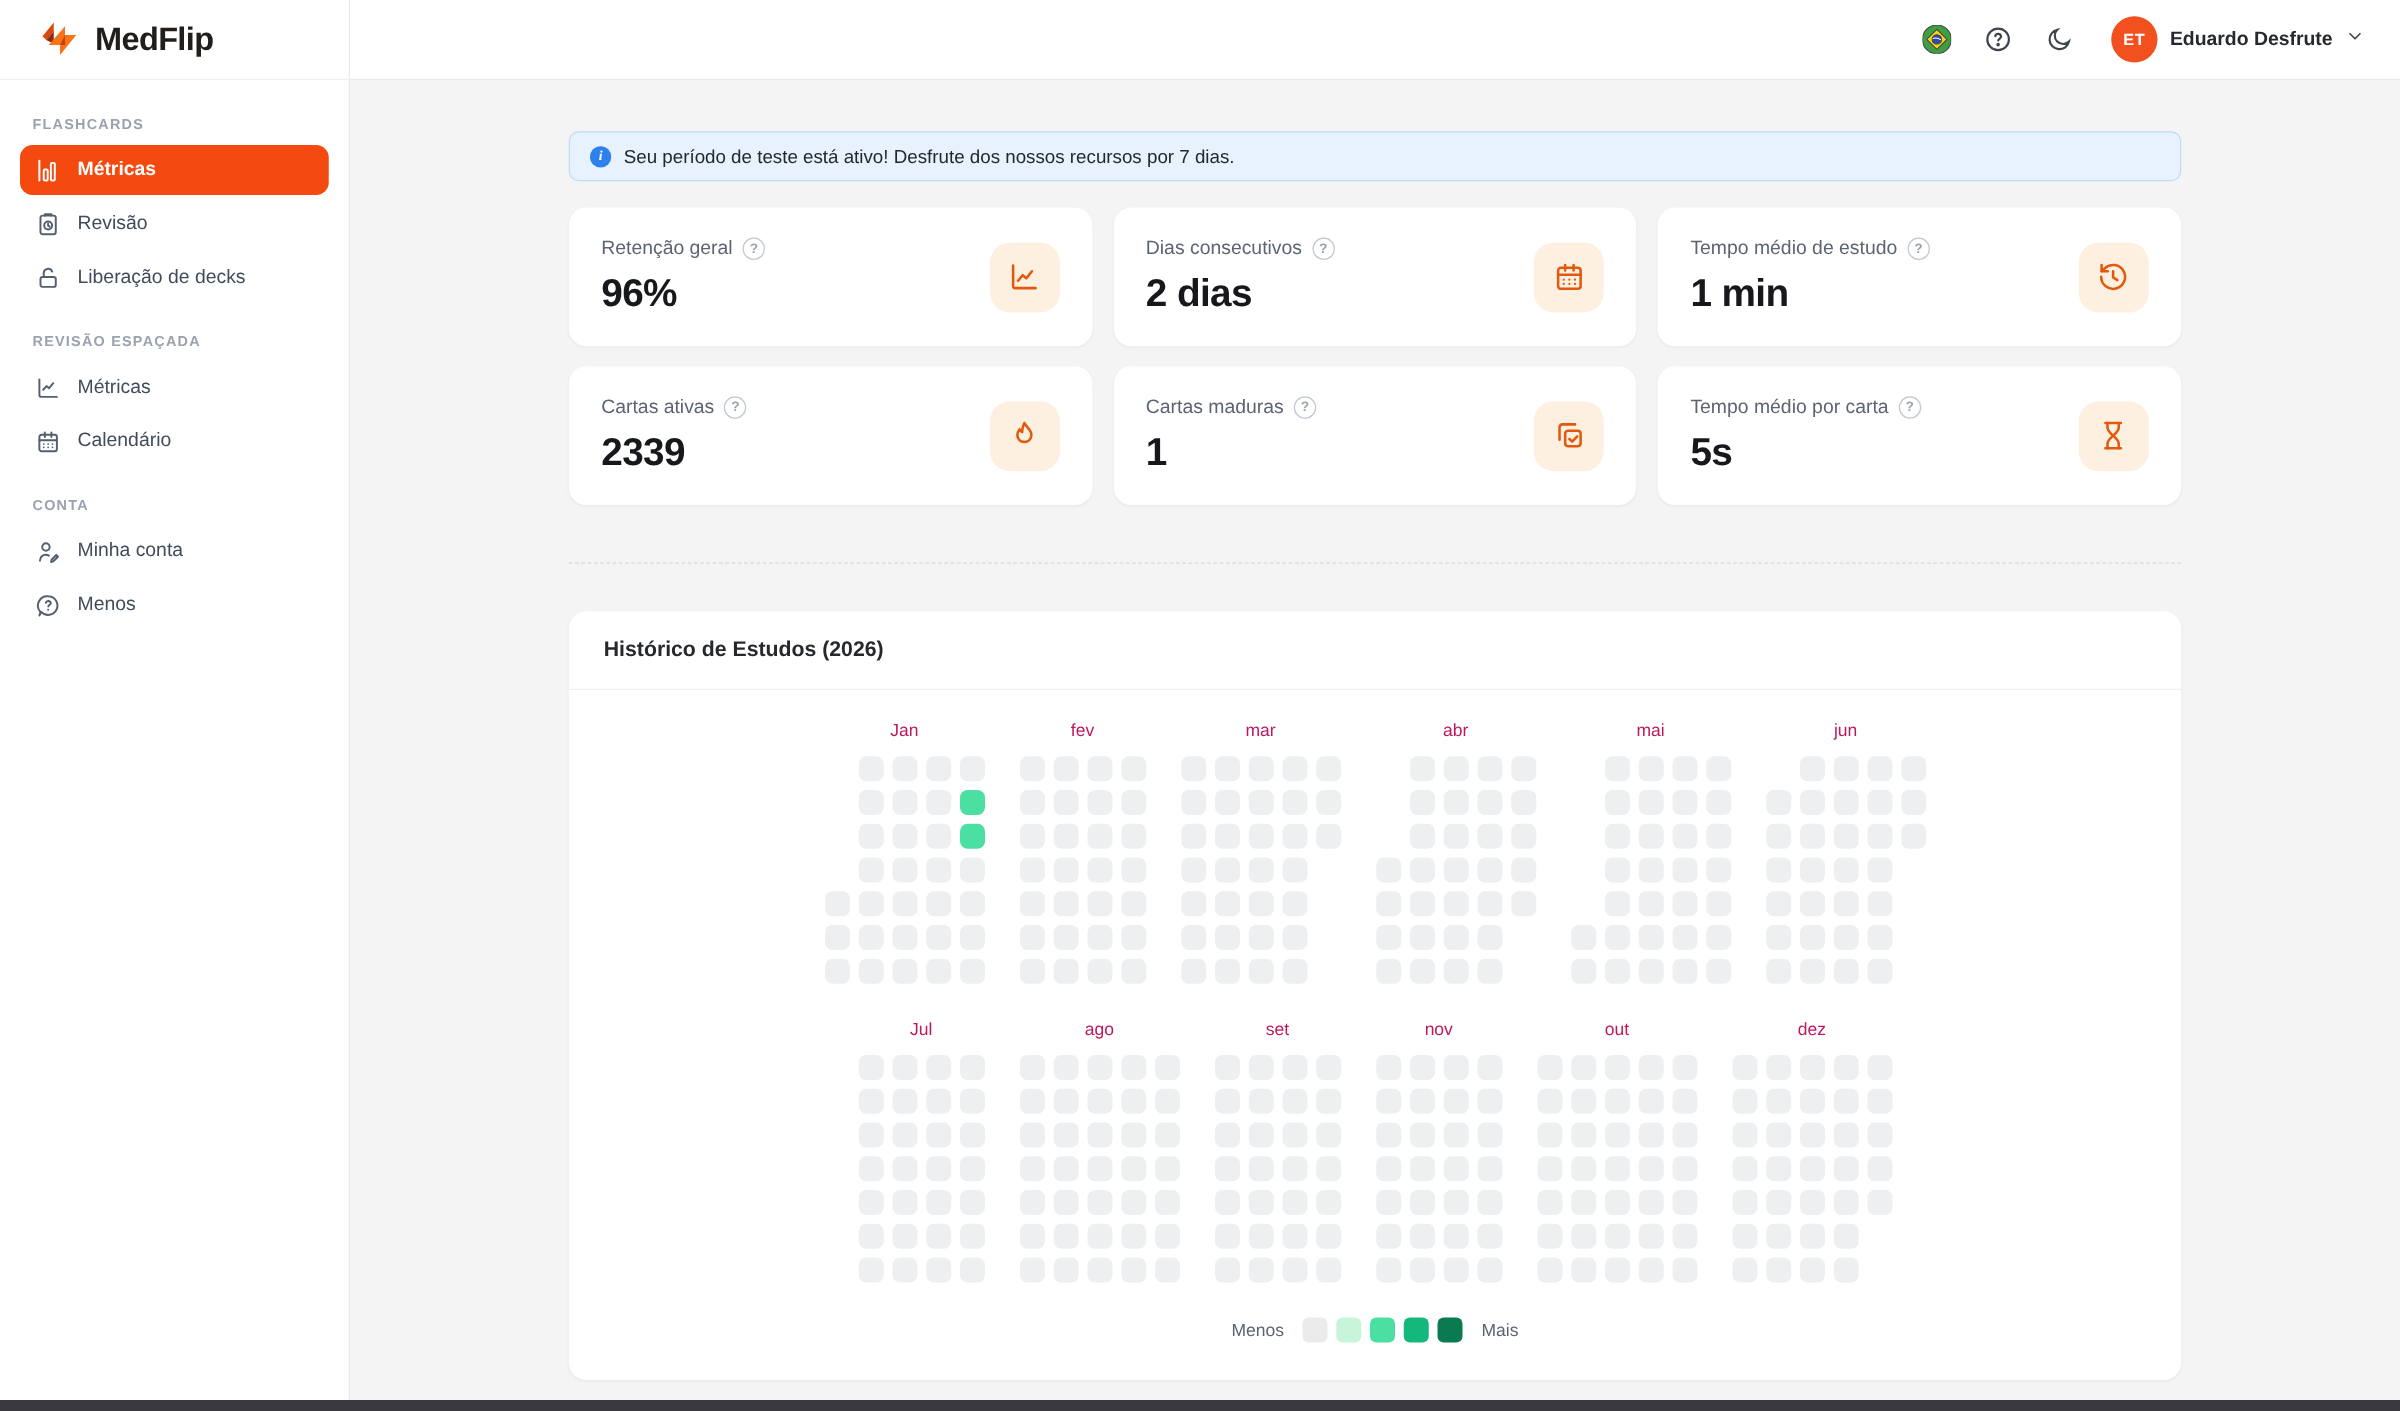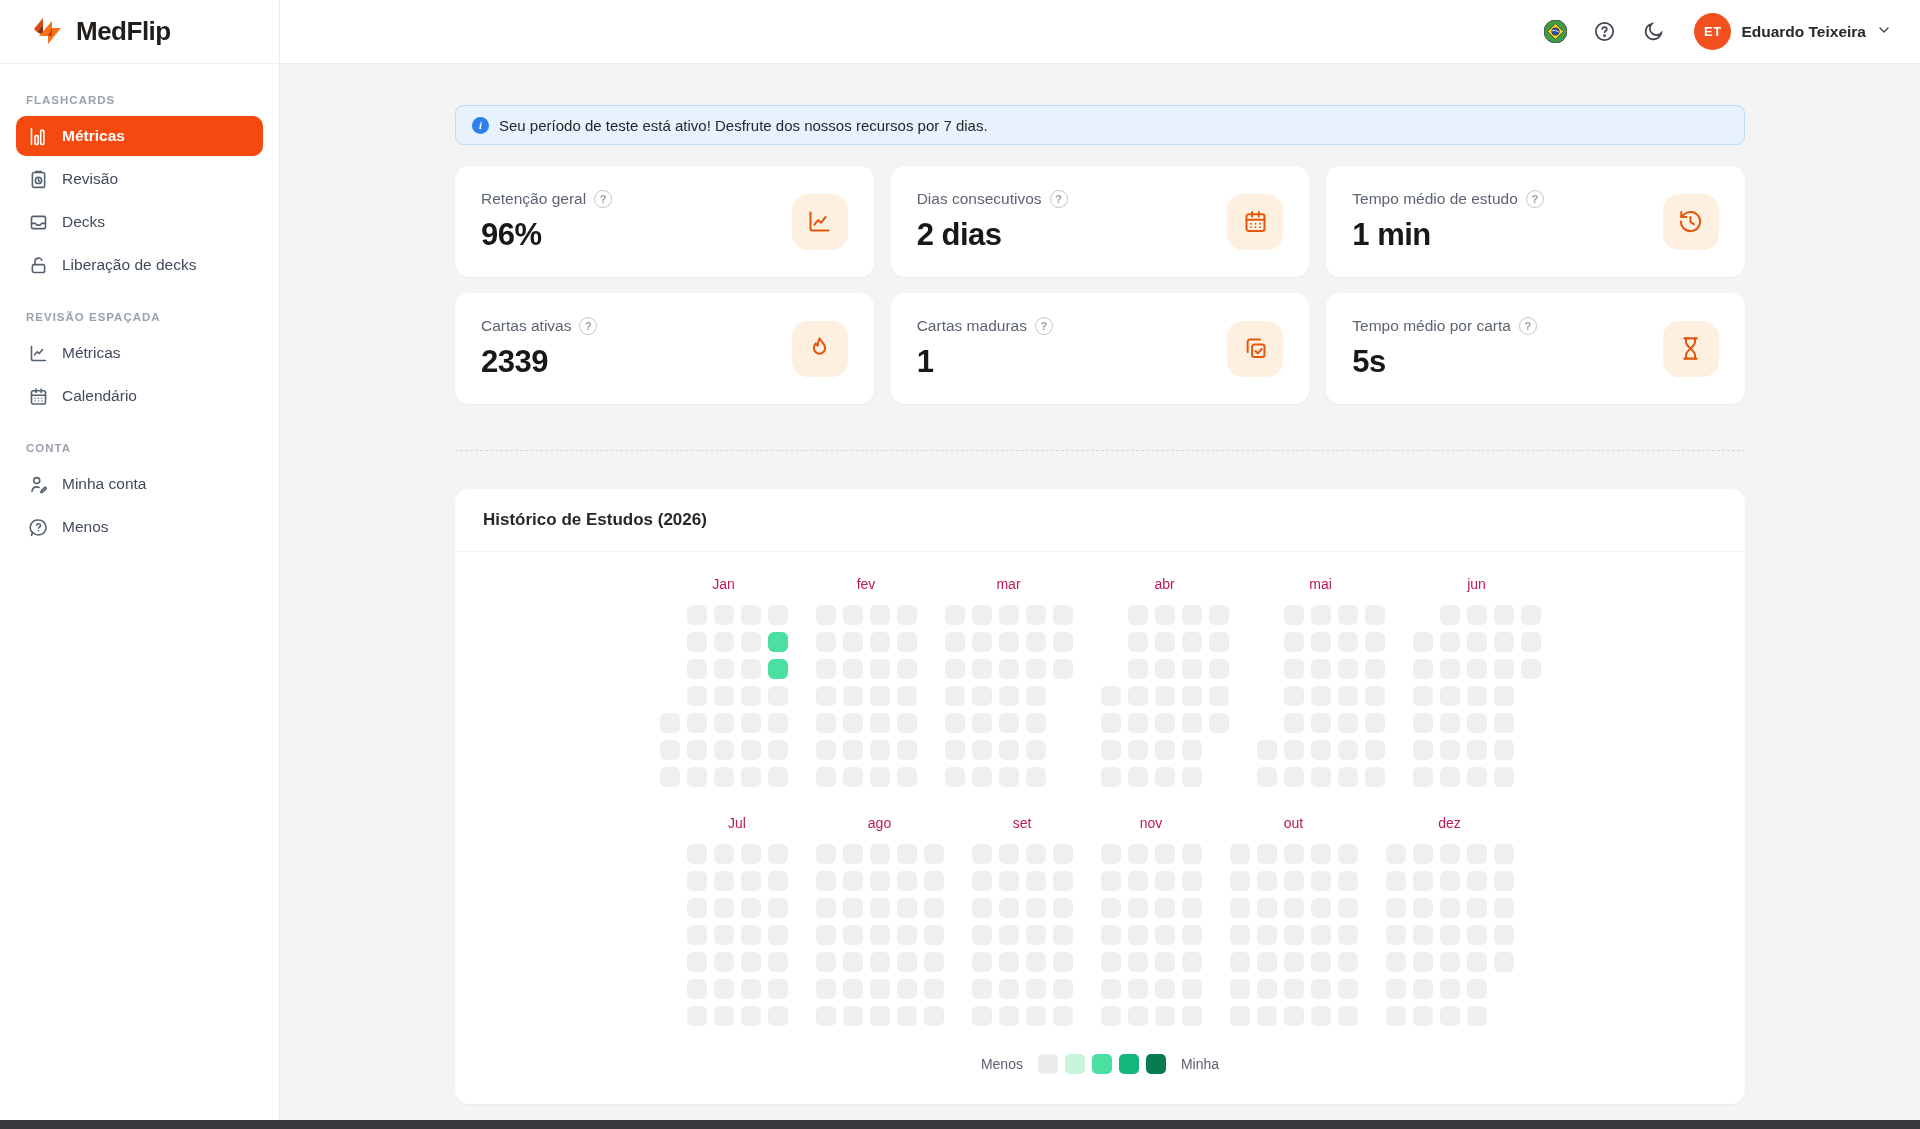--- a/index.html
+++ b/index.html
@@ -155,29 +155,20 @@
                 <path d="M9 4V2.8h6V4"></path>
                 <circle cx="12" cy="13" r="3.6"></circle>
                 <path d="M12 11.3v1.9l1.4.9"></path>
               </svg>
             </span>
     <span>Revisão</span>
   </div>
           <div class="side-item">
     <span class="nav-ic" style="display: flex;">
               <svg viewBox="0 0 24 24" fill="none" stroke="currentColor" stroke-width="1.8" stroke-linecap="round" stroke-linejoin="round">
-                <rect x="4" y="5" width="16" height="14" rx="2"></rect>
-                <path d="M4 13h4.5l1.5 2h4l1.5-2H20"></path>
-              </svg>
-            </span>
-    <span>Decks</span>
-  </div>
-          <div class="side-item">
-    <span class="nav-ic" style="display: flex;">
-              <svg viewBox="0 0 24 24" fill="none" stroke="currentColor" stroke-width="1.8" stroke-linecap="round" stroke-linejoin="round">
                 <rect x="5" y="11" width="14" height="9" rx="2"></rect>
                 <path d="M8 11V7.5a4 4 0 0 1 7.7-1.5"></path>
               </svg>
             </span>
     <span>Liberação de decks</span>
   </div>
         </div>
         <div class="side-section">
     <div class="side-section-label">REVISÃO ESPAÇADA</div>
   <div class="side-item">
@@ -244,21 +235,21 @@
           <circle cx="12" cy="16.4" r="0.6" fill="#3f444c"></circle>
         </svg>
       </div>
       <div class="icon-btn">
         <svg viewBox="0 0 24 24" fill="none" stroke-width="1.8" stroke-linecap="round">
           <path d="M20 13.8A8.2 8.2 0 1 1 10.2 4 6.6 6.6 0 0 0 20 13.8z"></path>
         </svg>
       </div>
       <div class="user-chip">
         <div class="avatar">ET</div>
-        <span class="user-name">Eduardo Teixeira</span>
+        <span class="user-name">Eduardo Desfrute</span>
         <span class="chev">
           <svg viewBox="0 0 24 24" fill="none" stroke-width="2" stroke-linecap="round" stroke-linejoin="round">
               <path d="M6 9l6 6 6-6"></path>
             </svg>
         </span>
       </div>
     </header>
 
     <div class="content">
       <div class="container">
@@ -804,21 +795,21 @@
               </div>
             <div class="legend">
               <span class="legend-label less">Menos</span>
               <span id="legend-swatches" style="display:flex; gap:7px;">
                   <span class="swatch" style="background: rgb(235, 235, 235);"></span>
                   <span class="swatch" style="background: rgb(200, 244, 217);"></span>
                   <span class="swatch" style="background: rgb(75, 224, 162);"></span>
                   <span class="swatch" style="background: rgb(20, 184, 124);"></span>
                   <span class="swatch" style="background: rgb(10, 122, 80);"></span>
                 </span>
-              <span class="legend-label more">Minha</span>
+              <span class="legend-label more">Mais</span>
             </div>
           </div>
         </section>
 
       </div>
     </div>
   </div>
 </div>
 
 <div class="bottom-bar"></div>

